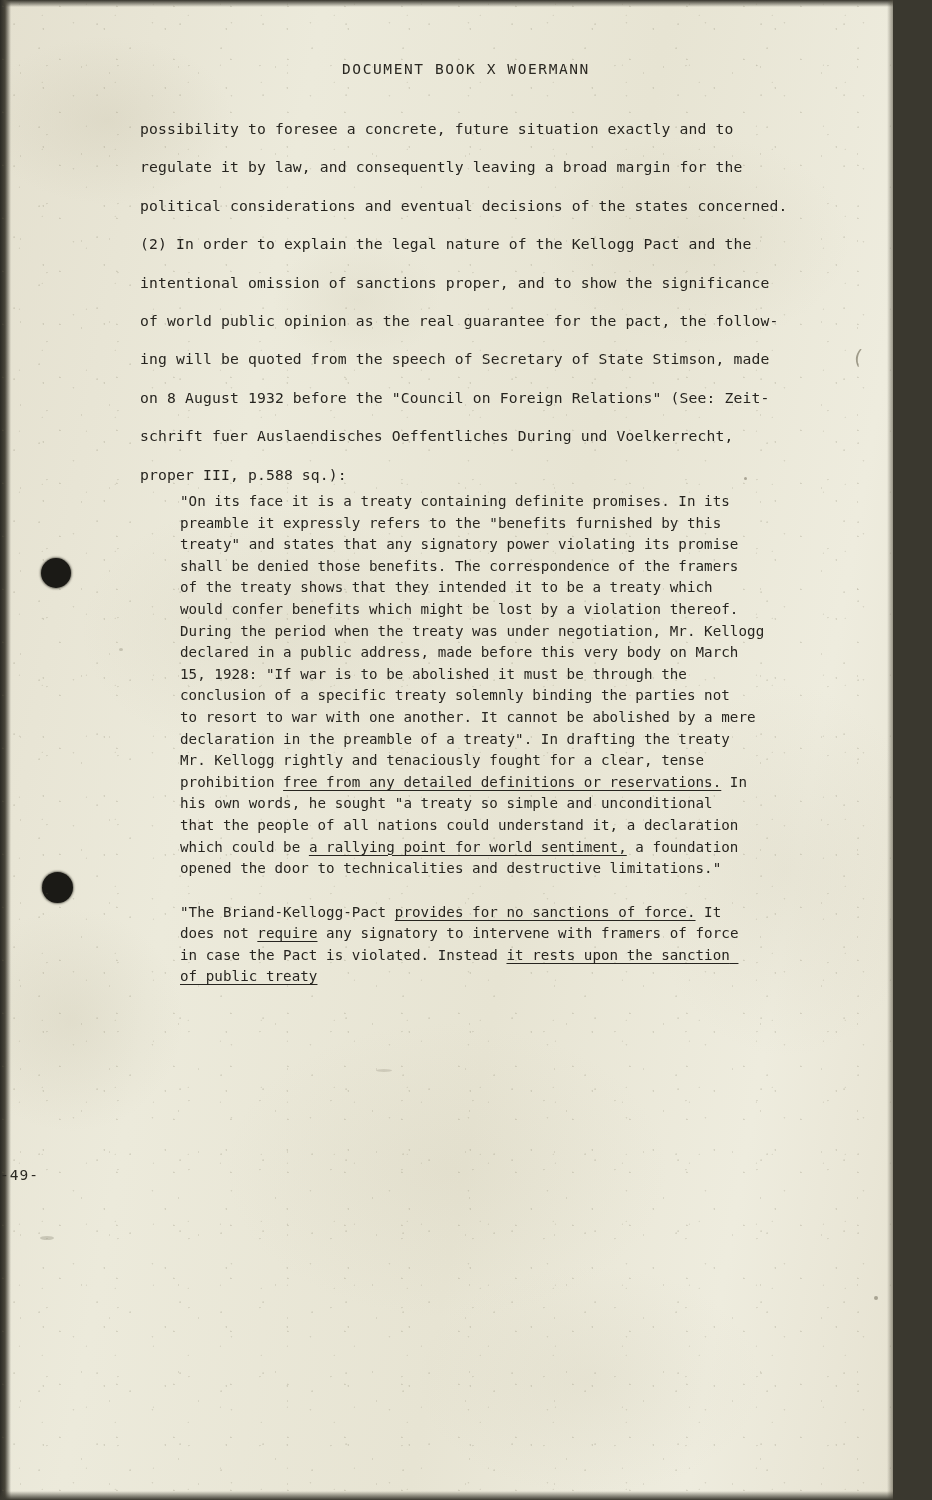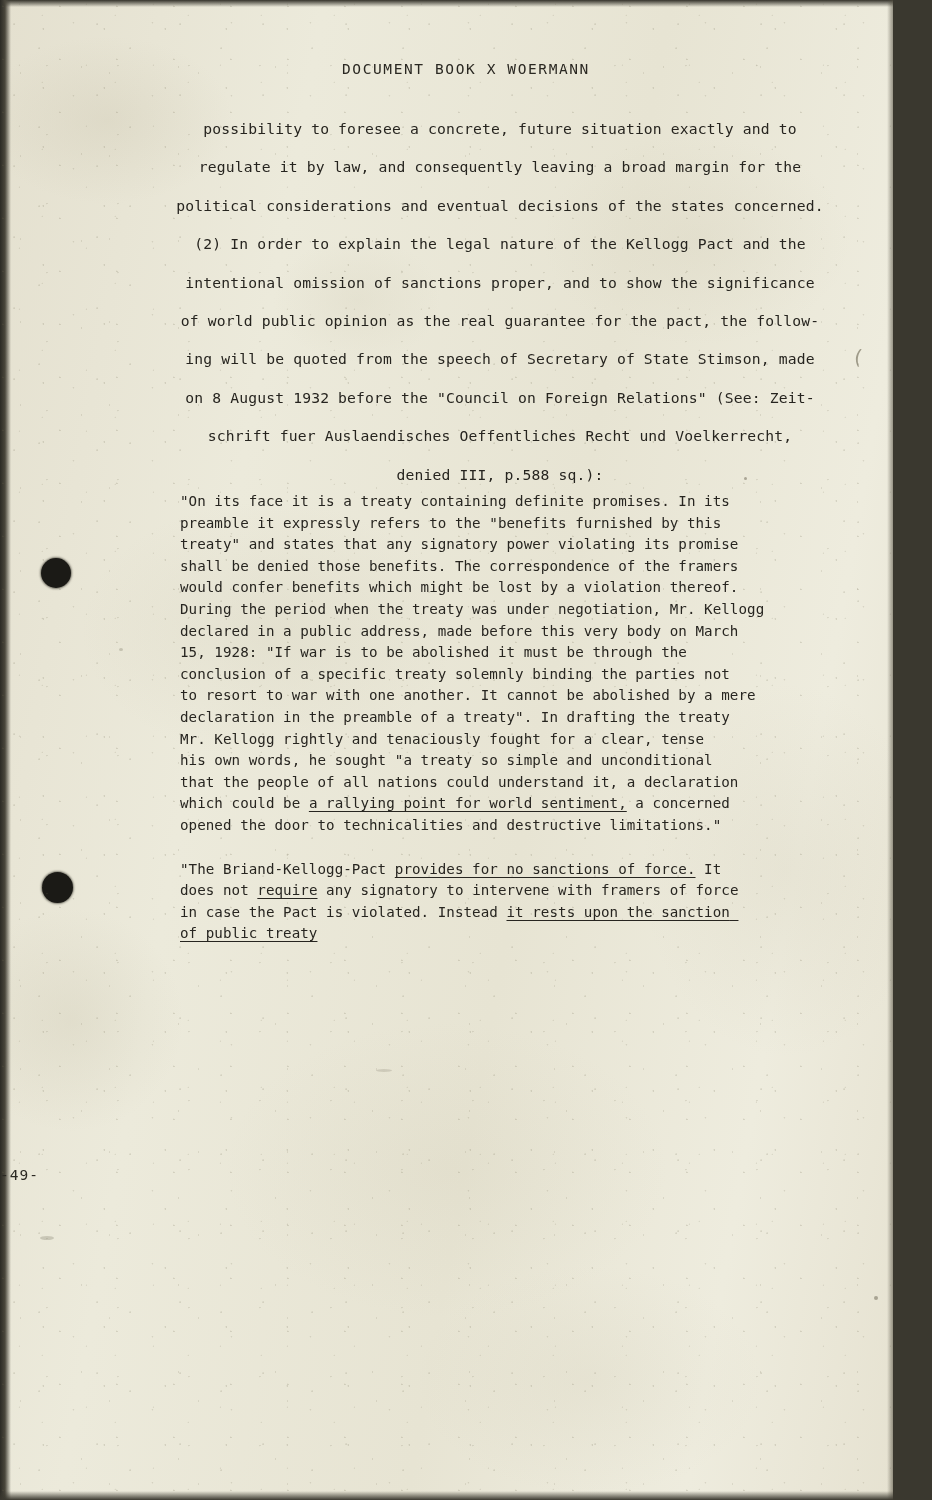--- a/index.html
+++ b/index.html
@@ -98,21 +98,20 @@
     left: 140px;
     top: 110px;
     width: 720px;
   }
   .body-line {
     font-size: 14.7px;
     line-height: 38.4px;
     white-space: pre;
     letter-spacing: 0.15px;
     color: #26241f;
-    text-align: center;
   }
 
   .quote-block {
     position: absolute;
     left: 180px;
     top: 491px;
     width: 680px;
   }
   .quote-line {
     font-size: 14.2px;
@@ -173,44 +172,46 @@
 
   <div class="body-block">
     <div class="body-line">possibility to foresee a concrete, future situation exactly and to</div>
     <div class="body-line">regulate it by law, and consequently leaving a broad margin for the</div>
     <div class="body-line">political considerations and eventual decisions of the states concerned.</div>
     <div class="body-line">(2) In order to explain the legal nature of the Kellogg Pact and the</div>
     <div class="body-line">intentional omission of sanctions proper, and to show the significance</div>
     <div class="body-line">of world public opinion as the real guarantee for the pact, the follow-</div>
     <div class="body-line">ing will be quoted from the speech of Secretary of State Stimson, made</div>
     <div class="body-line">on 8 August 1932 before the "Council on Foreign Relations" (See: Zeit-</div>
-    <div class="body-line">schrift fuer Auslaendisches Oeffentliches Recht und Voelkerrecht,</div>
-    <div class="body-line">denied III, p.588 sq.):</div>
+    <div class="body-line">schrift fuer Auslaendisches Oeffentliches During und Voelkerrecht,</div>
+    <div class="body-line">proper III, p.588 sq.):</div>
   </div>
 
   <div class="quote-block">
 
     <div class="quote-line">"On its face it is a treaty containing definite promises. In its</div>
     <div class="quote-line">preamble it expressly refers to the "benefits furnished by this</div>
     <div class="quote-line">treaty" and states that any signatory power violating its promise</div>
     <div class="quote-line">shall be denied those benefits. The correspondence of the framers</div>
+    <div class="quote-line">of the treaty shows that they intended it to be a treaty which</div>
     <div class="quote-line">would confer benefits which might be lost by a violation thereof.</div>
     <div class="quote-line">During the period when the treaty was under negotiation, Mr. Kellogg</div>
     <div class="quote-line">declared in a public address, made before this very body on March</div>
     <div class="quote-line">15, 1928: "If war is to be abolished it must be through the</div>
     <div class="quote-line">conclusion of a specific treaty solemnly binding the parties not</div>
     <div class="quote-line">to resort to war with one another. It cannot be abolished by a mere</div>
     <div class="quote-line">declaration in the preamble of a treaty". In drafting the treaty</div>
     <div class="quote-line">Mr. Kellogg rightly and tenaciously fought for a clear, tense</div>
 
+    <div class="quote-line"><span>prohibition </span><span class="u">free from any detailed definitions or reservations.</span><span> In</span></div>
 
     <div class="quote-line">his own words, he sought "a treaty so simple and unconditional</div>
     <div class="quote-line">that the people of all nations could understand it, a declaration</div>
 
-    <div class="quote-line"><span>which could be </span><span class="u">a rallying point for world sentiment,</span><span> a concerned</span></div>
+    <div class="quote-line"><span>which could be </span><span class="u">a rallying point for world sentiment,</span><span> a foundation</span></div>
 
     <div class="quote-line">opened the door to technicalities and destructive limitations."</div>
 
     <div class="quote-gap"></div>
 
     <div class="quote-line"><span>"The Briand-Kellogg-Pact </span><span class="u">provides for no sanctions of force.</span><span> It</span></div>
 
     <div class="quote-line"><span>does not </span><span class="u">require</span><span> any signatory to intervene with framers of force</span></div>
 
     <div class="quote-line"><span>in case the Pact is violated. Instead </span><span class="u">it rests upon the sanction</span><span class="u">&nbsp;</span></div>

